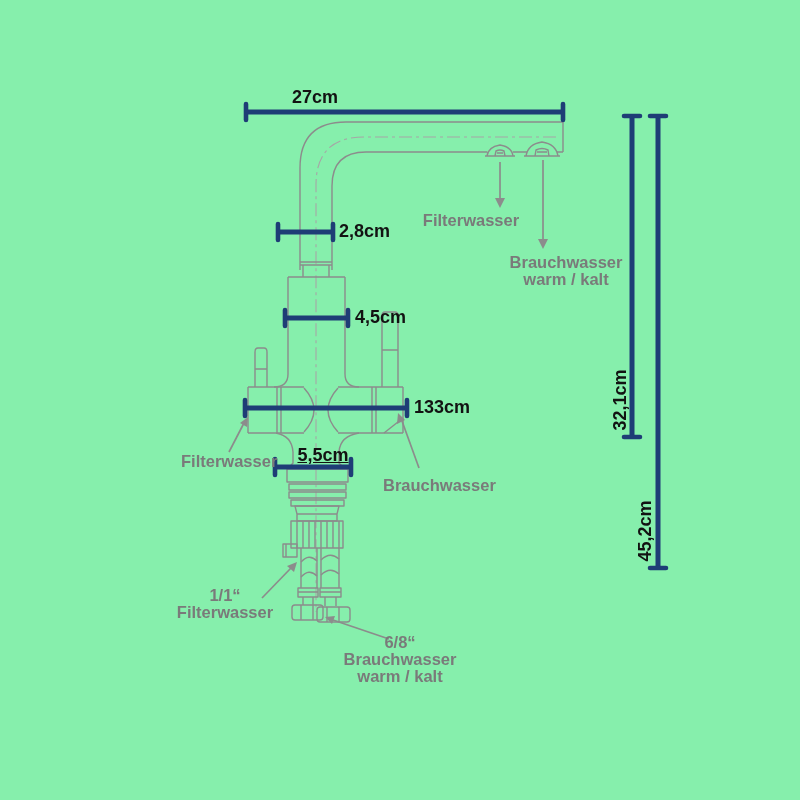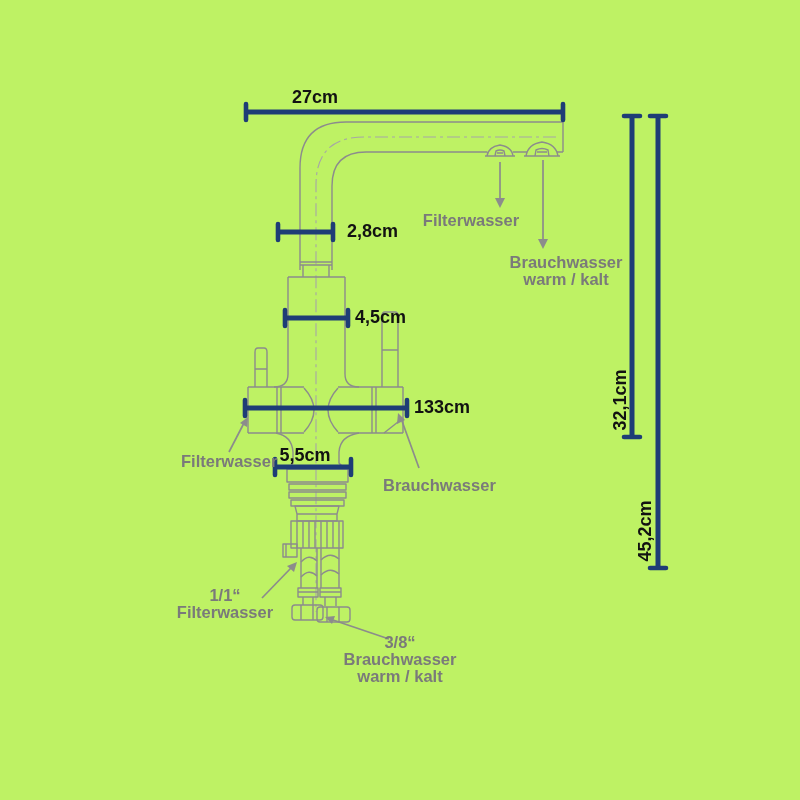--- a/index.html
+++ b/index.html
@@ -1,17 +1,17 @@
 <!DOCTYPE html>
 <html style="--dim: #1e3d76; --draw: #8c8c8c; --centerline: #a6a6a6; --labeltext: #7a7a7a; --dimtext: #121212;"><head>
 <meta charset="utf-8">
 <style>
   html,body{margin:0;padding:0;background:#ffffff;}
   #stage{
-    position:relative;width:800px;height:800px;background:#bef264;overflow:hidden;
+    position:relative;width:800px;height:800px;background:#86efac;overflow:hidden;
     font-family:"Liberation Sans", sans-serif;
   }
   #drawing{position:absolute;left:0;top:0;}
   
   .draw{stroke:var(--draw,#8c8c8c);fill:none;stroke-width:1.4;stroke-linejoin:round;}
   .center{stroke:var(--centerline,#a6a6a6);fill:none;stroke-width:1.1;stroke-dasharray:13 4 3 4;}
   .dim{stroke:var(--dim,#1e3d76);fill:none;stroke-width:5;}
   .cap{stroke:var(--dim,#1e3d76);fill:none;stroke-width:4.6;stroke-linecap:round;}
   .arrow{stroke:var(--draw,#8c8c8c);fill:none;stroke-width:1.7;}
   .ahead{fill:var(--draw,#8c8c8c);stroke:none;}
@@ -145,27 +145,27 @@
       </g>
       <g>
         <path class="dim" d="M658 116 V568"></path>
           <path class="cap" d="M650 116 H666 M650 568 H666"></path>
       </g>
     </g>
   </svg>
 
   <div class="lbl dim-lbl center-txt" style="left:283px;top:88px;width:64px;">27cm</div>
 
-  <div class="lbl dim-lbl" style="left:339px;top:222px;margin-left:8px;">2,8cm</div>
+  <div class="lbl dim-lbl" style="left:339px;top:222px;">2,8cm</div>
 
   <div class="lbl dim-lbl" style="left:355px;top:308px;text-align:right;">4,5cm</div>
 
   <div class="lbl dim-lbl" style="left:414px;top:398px;">133cm</div>
 
-  <div class="lbl dim-lbl center-txt" style="left:273px;top:446px;width:64px;">5,5cm</div>
+  <div class="lbl dim-lbl center-txt" style="left:291px;top:446px;width:64px;text-decoration:underline;">5,5cm</div>
 
   <div class="lbl dim-lbl rot" style="left:586px;top:390px;width:70px;height:20px;">32,1cm</div>
 
   <div class="lbl dim-lbl rot" style="left:611px;top:521px;width:70px;height:20px;">45,2cm</div>
 
   <div class="lbl gray-lbl center-txt" style="left:396px;top:212px;width:150px;">Filterwasser</div>
 
   <div class="lbl gray-lbl center-txt" style="left:491px;top:254px;width:150px;">
     <div>Brauchwasser</div>
     <div>warm / kalt</div>
@@ -174,18 +174,18 @@
   <div class="lbl gray-lbl" style="left:181px;top:453px;">Filterwasser</div>
 
   <div class="lbl gray-lbl" style="left:383px;top:477px;">Brauchwasser</div>
 
   <div class="lbl gray-lbl center-txt" style="left:160px;top:587px;width:130px;">
     <div>1/1“</div>
     <div>Filterwasser</div>
   </div>
 
   <div class="lbl gray-lbl center-txt" style="left:330px;top:634px;width:140px;">
-    <div>3/8“</div>
+    <div>6/8“</div>
     <div>Brauchwasser</div>
     <div>warm / kalt</div>
   </div>
 
 </div>
 
 </body></html>

